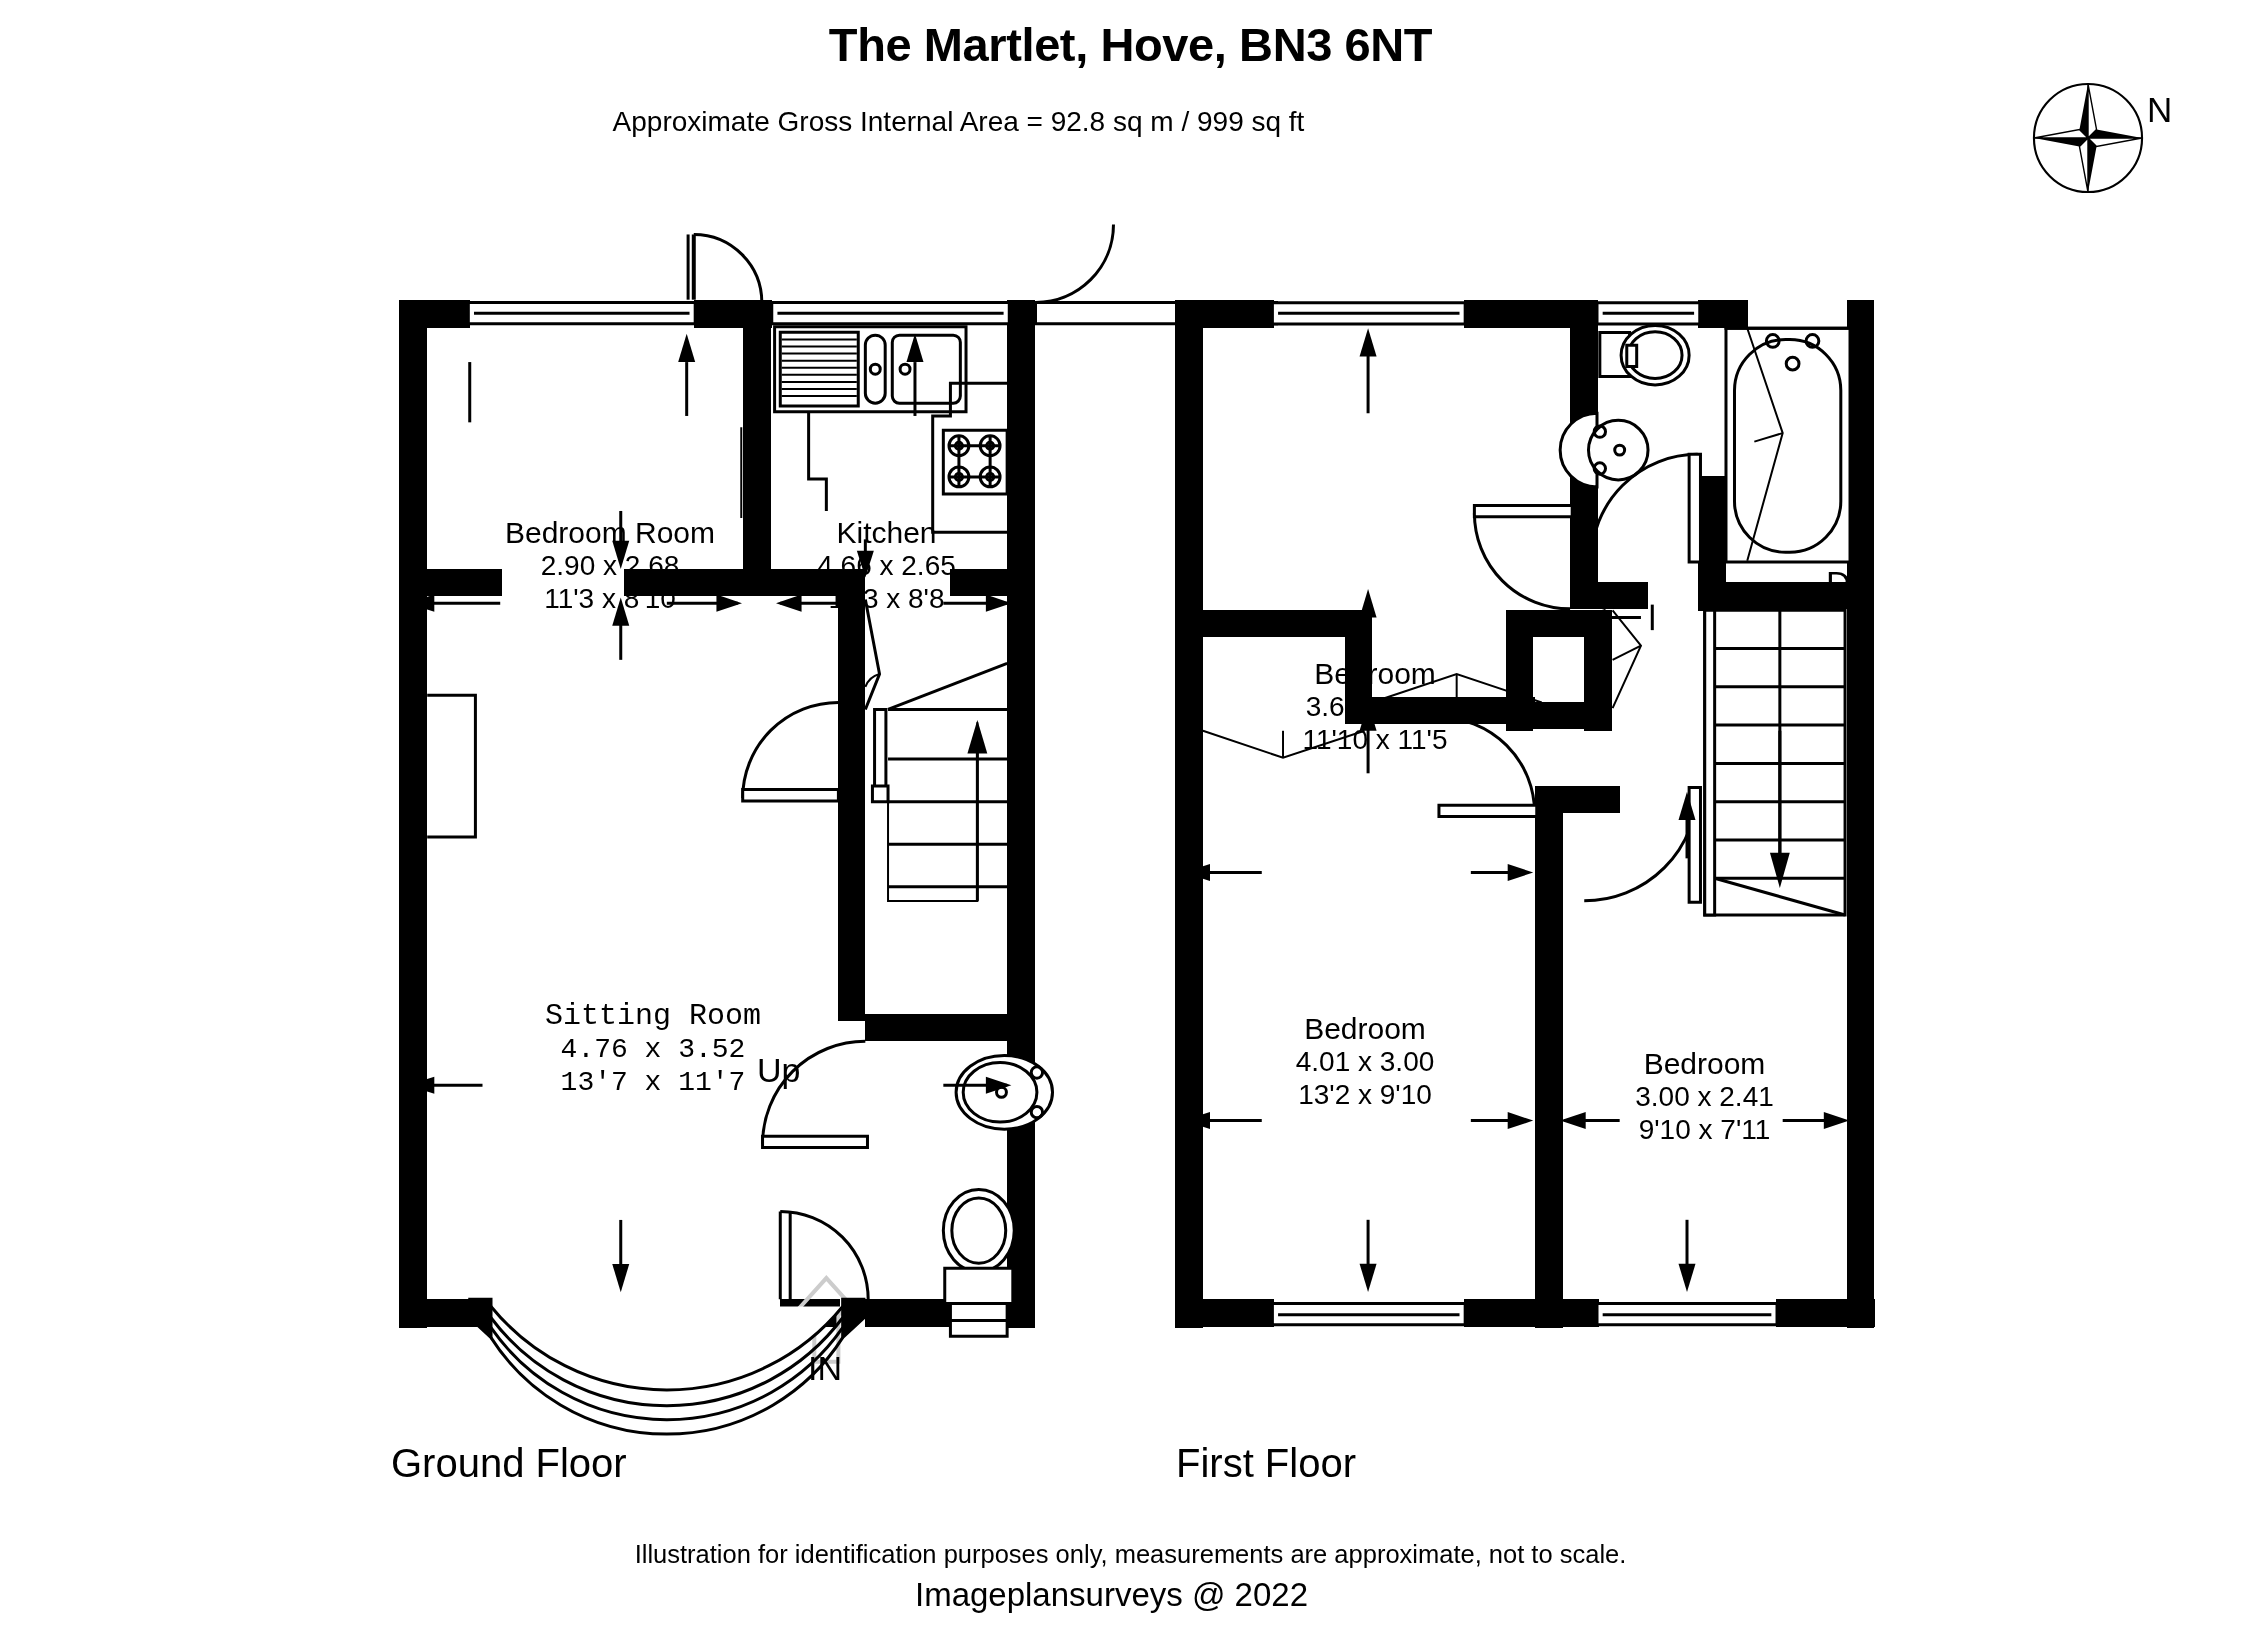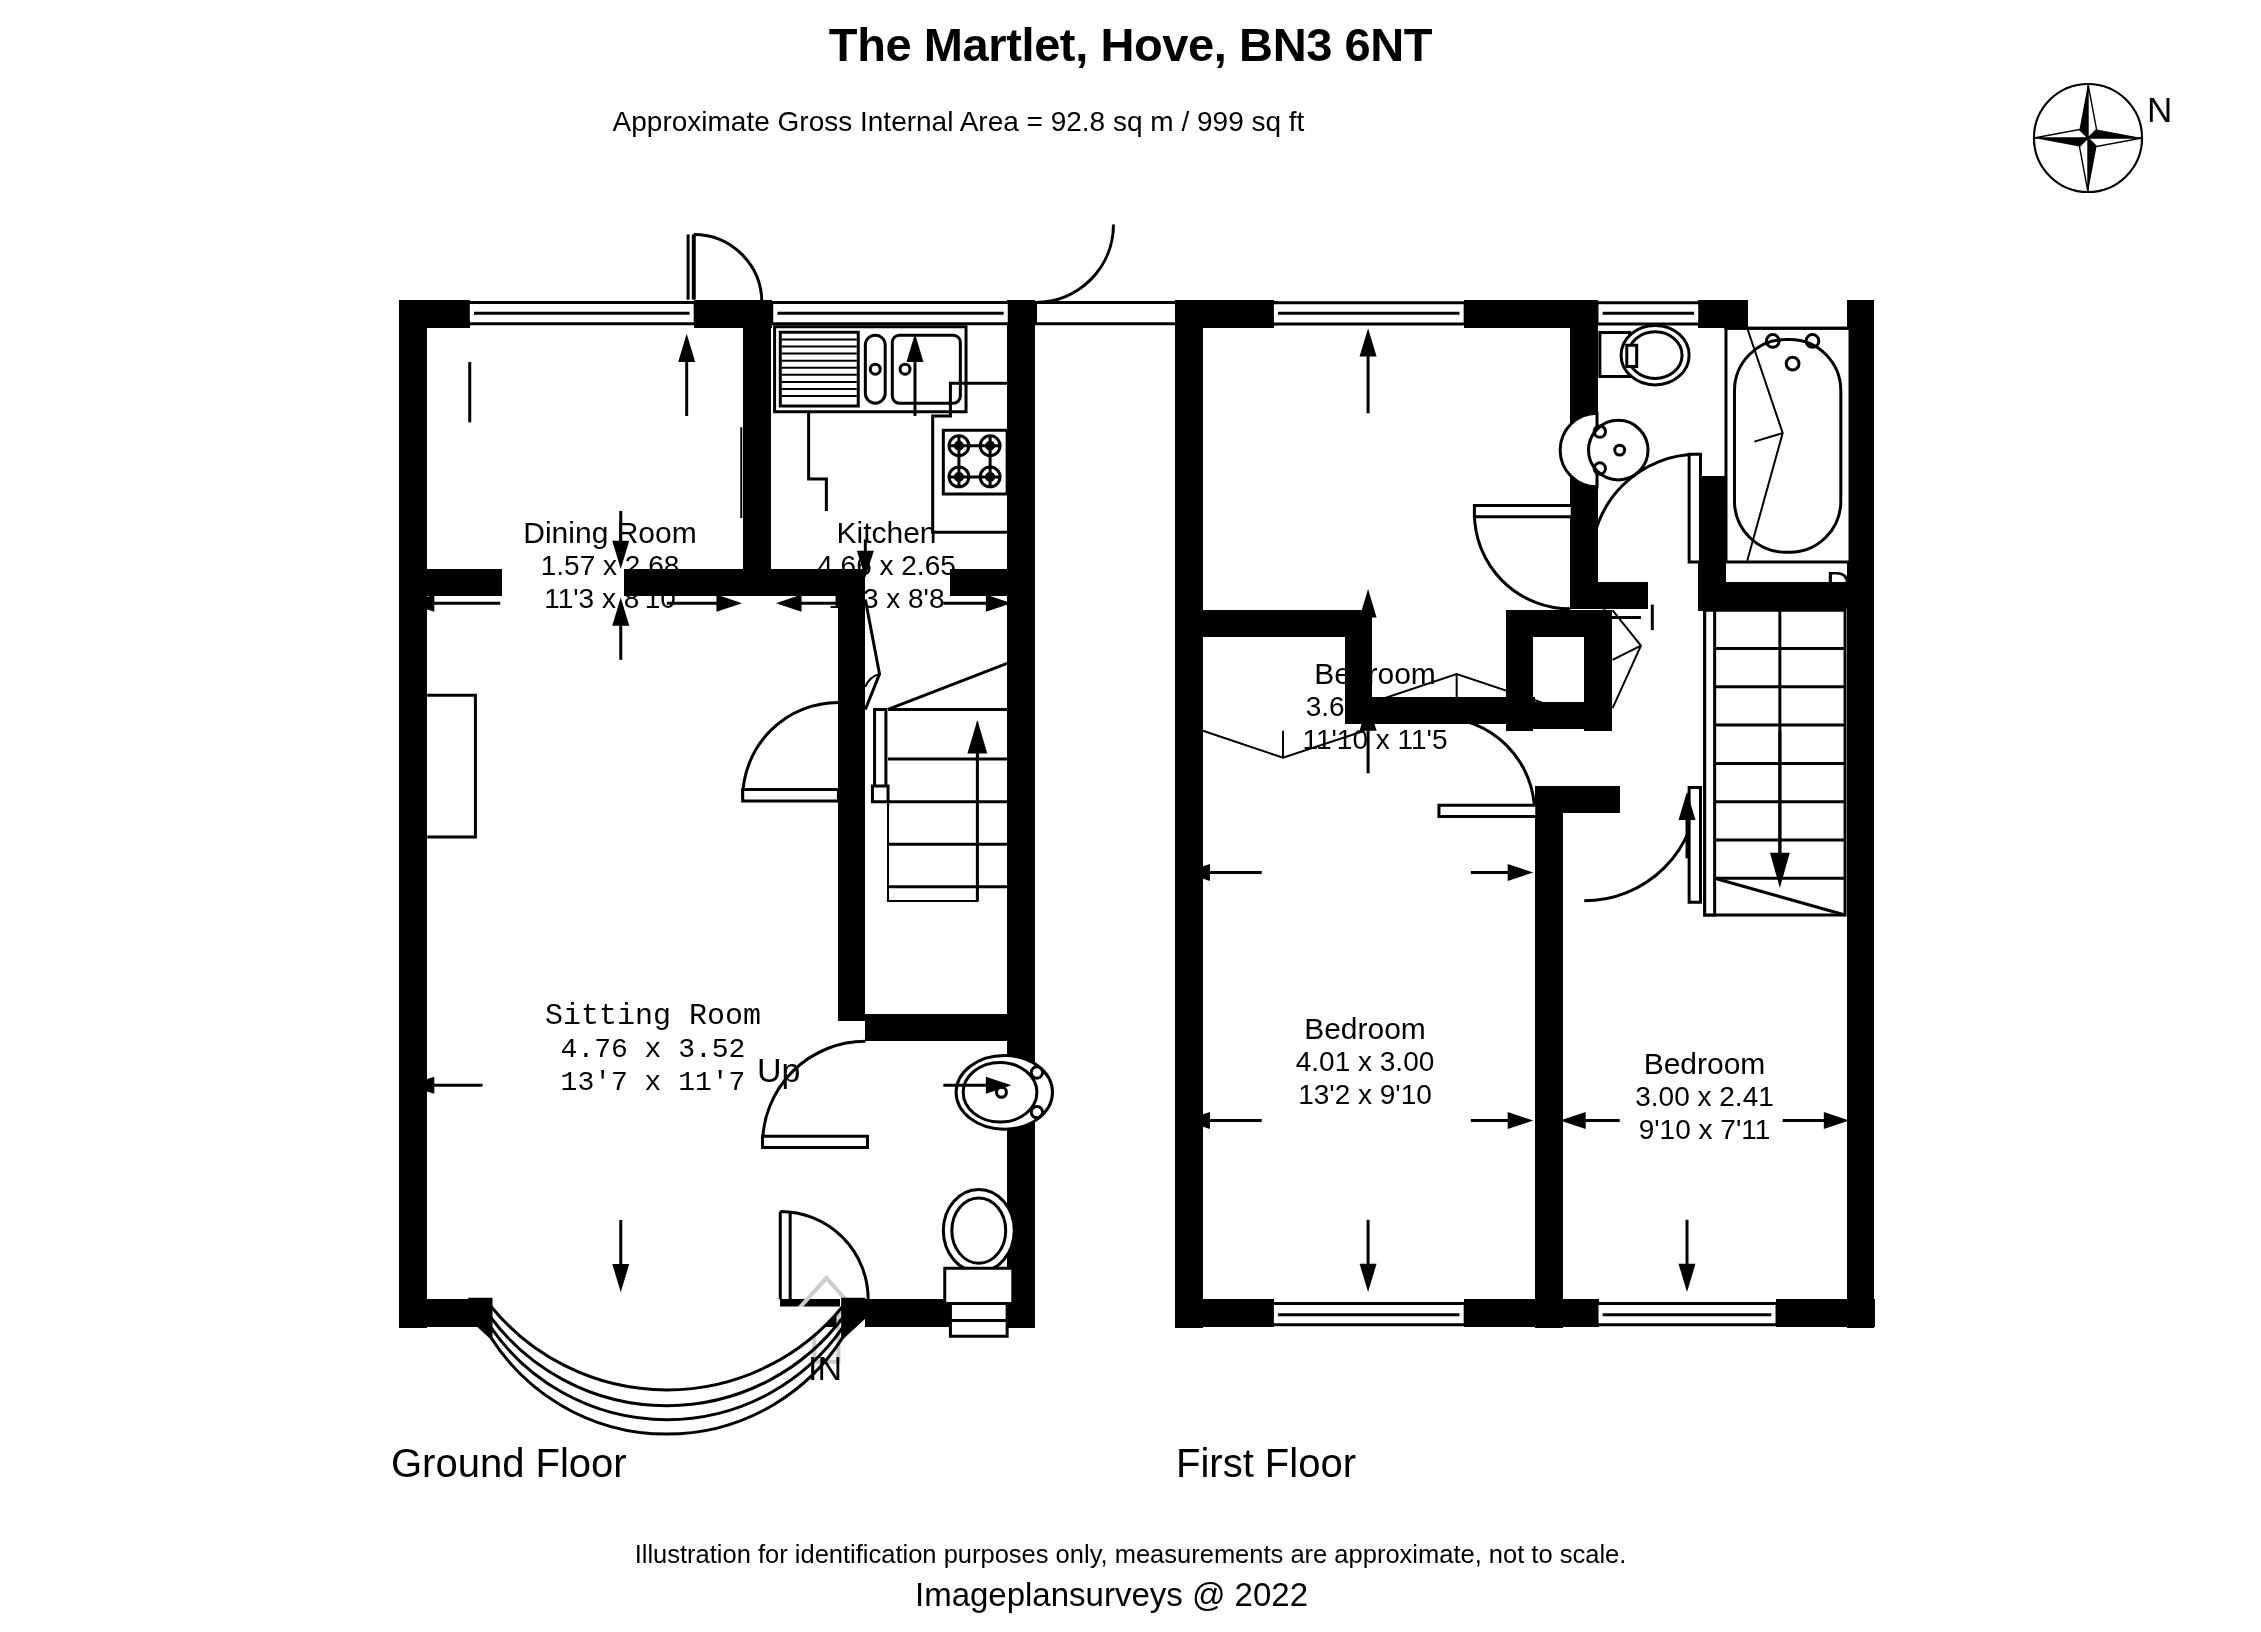--- a/index.html
+++ b/index.html
@@ -244,22 +244,22 @@
 
           <line x1="335" y1="1330" x2="335" y2="1400"></line>
           <polygon points="335,1432 323,1392 347,1392" fill="#000" stroke="none"></polygon>
           <line x1="680" y1="370" x2="680" y2="400"></line>
           <polygon points="680,424 668,386 692,386" fill="#000" stroke="none"></polygon>
         </g>
       </g>
     </svg>
 
     <div class="room-txt" style="left:78px;top:238px;width:298px;">
-      <div class="nm">Dining Room</div>
-      <div>1.57 x 2.68</div>
+      <div class="nm">Bedroom Room</div>
+      <div>2.90 x 2.68</div>
       <div>11'3 x 8'10</div>
     </div>
 
     <div class="room-txt" style="left:404px;top:238px;width:199px;">
       <div class="nm">Kitchen</div>
       <div>4.66 x 2.65</div>
       <div>11'3 x 8'8</div>
     </div>
 
     <div class="room-txt" style="left:121px;top:722px;width:298px;font-family:Liberation Mono, monospace;">

